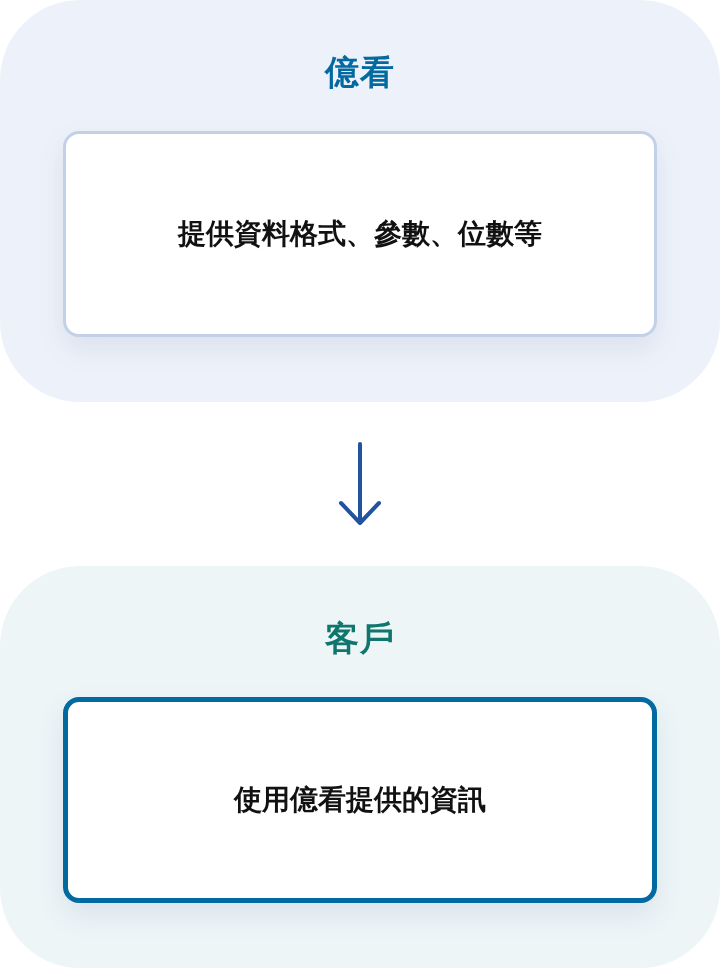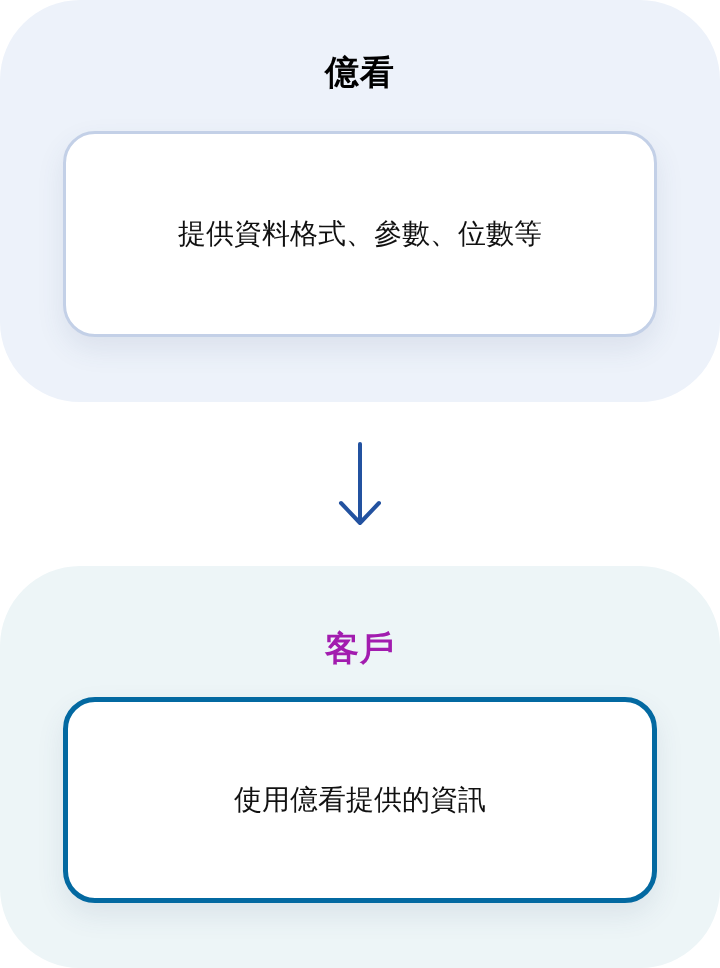--- a/index.html
+++ b/index.html
@@ -3,26 +3,26 @@
 <meta charset="utf-8">
 <style>
   html, body { margin: 0; padding: 0; background: #ffffff; }
   body { width: 720px; height: 968px; position: relative; overflow: hidden;
          font-family: "DejaVu Sans", "Liberation Sans", sans-serif; }
   .panel { position: absolute; left: 0; width: 720px; border-radius: 80px; }
   .panel-top { top: 0; height: 402px; background: #edf2fa; }
   .panel-bottom { top: 566px; height: 402px; background: #edf5f7; }
   .panel-title { position: absolute; left: 0; right: 0; text-align: center;
                  font-size: 34px; font-weight: bold; letter-spacing: 1px; }
-  .panel-top .panel-title { top: 50px; color: #000000; }
-  .panel-bottom .panel-title { top: 50px; color: #a21caf; margin-top: 10px; }
+  .panel-top .panel-title { top: 50px; color: #0369a1; }
+  .panel-bottom .panel-title { top: 50px; color: #0f766e; }
   .card { position: absolute; left: 63px; width: 594px; height: 206px; top: 131px;
-          box-sizing: border-box; background: #ffffff; border-radius: 32px;
+          box-sizing: border-box; background: #ffffff; border-radius: 16px;
           display: flex; align-items: center; justify-content: center;
-          box-shadow: 0 12px 28px rgba(60,80,120,0.10); }
+          box-shadow: 0 12px 28px rgba(60,80,120,0.10); font-weight: bold; }
   .panel-top .card { border: 3px solid #c3d0e7; }
   .panel-bottom .card { border: 5px solid #0369a1; }
   .card-line { font-size: 28px; line-height: 56px; color: #111111; white-space: nowrap; }
   .arrow { position: absolute; left: 336px; top: 440px; width: 48px; height: 88px; }
 </style>
 </head>
 <body>
 
 <div class="panel panel-top">
   <div class="panel-title">億看</div>

